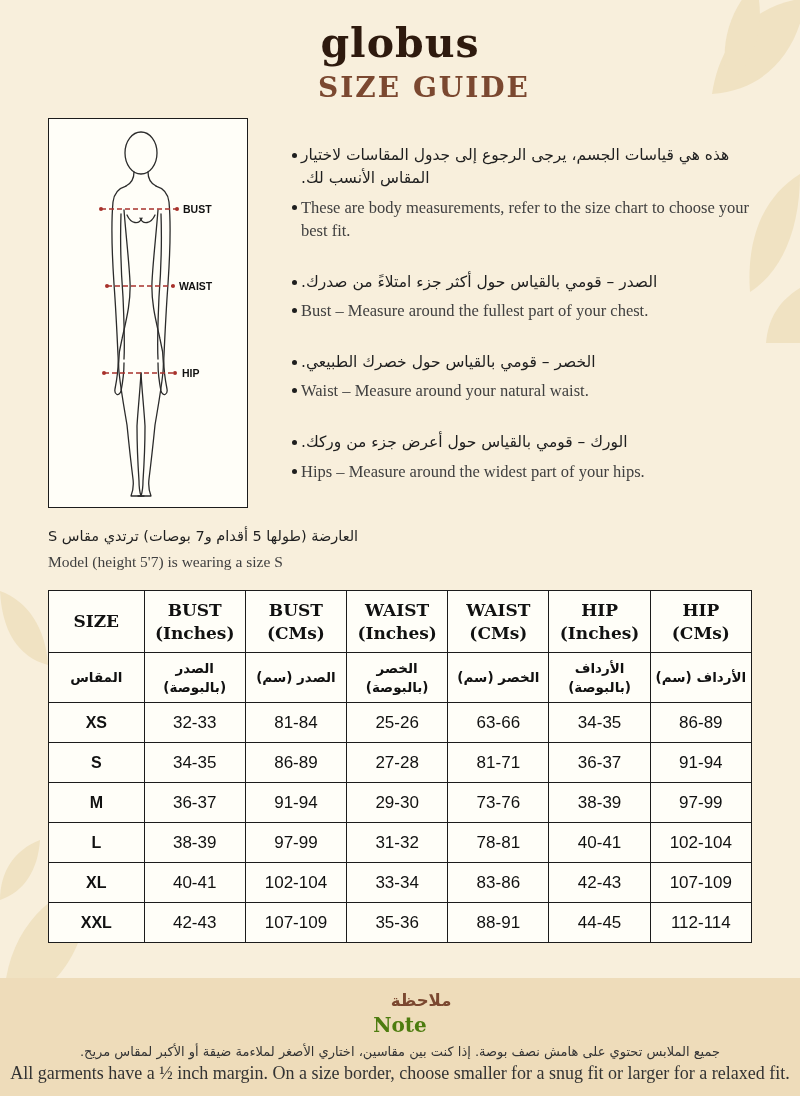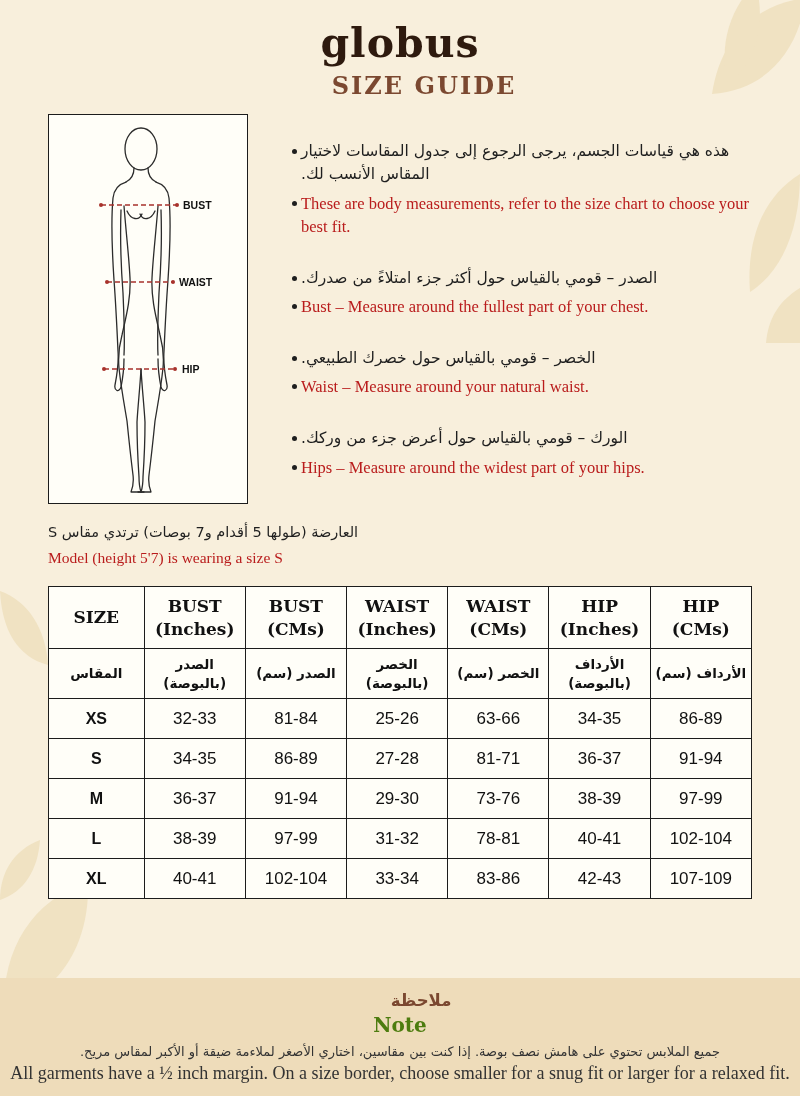--- a/index.html
+++ b/index.html
@@ -14,21 +14,21 @@
   .content-z { position:relative; z-index:1; }
 
   
   .header { text-align:center; padding-top:22px; }
   .logo {
     font-family:"DejaVu Serif", serif; font-weight:700;
     font-size:41px; color:#2e1a0e; letter-spacing:1px; line-height:1.05;
   }
   .title {
     font-family:"DejaVu Serif", serif; font-weight:700;
-    font-size:24px; color:#7b4830; letter-spacing:2px; margin-top:6px;padding-left:48px;
+    font-size:28px; color:#7b4830; letter-spacing:2px; margin-top:6px;padding-left:48px;
   }
 
   
   .content { display:flex; margin:14px 48px 0 48px; }
   .figure-box {
     width:200px; height:390px; flex-shrink:0;
     border:1.5px solid #1c1c1c; background:#fffef8;
   }
   .figure-box svg { display:block; }
   .instructions { flex:1; padding:26px 0 0 44px; }
@@ -38,21 +38,21 @@
     width:5px; height:5px; border-radius:50%; background:#1e1e1e;
     margin-top:9px; flex-shrink:0;
   }
   .ar {
     direction:rtl; text-align:left;
     font-family:"DejaVu Sans", sans-serif;
     font-size:15.5px; line-height:1.5; color:#1f1f1f;
   }
   .en {
     font-family:"Liberation Serif", serif;
-    font-size:16.5px; line-height:1.4; color:#b91c1c;
+    font-size:16.5px; line-height:1.4; color:#404040;
   }
 
   
   .model-note { margin:14px 48px 0 48px; }
   .model-note .ar { font-size:14.5px; margin-bottom:3px; }
   .model-note .en { font-size:15.5px; }
 
   
   table.size-table {
     margin:18px 32px 0 48px; width:704px;
@@ -338,20 +338,29 @@
         </tr>
         <tr>
           <td class="size-cell">XL</td>
           <td class="val-cell">40-41</td>
           <td class="val-cell">102-104</td>
           <td class="val-cell">33-34</td>
           <td class="val-cell">83-86</td>
           <td class="val-cell">42-43</td>
           <td class="val-cell">107-109</td>
         </tr>
+        <tr>
+          <td class="size-cell">XXL</td>
+          <td class="val-cell">42-43</td>
+          <td class="val-cell">107-109</td>
+          <td class="val-cell">35-36</td>
+          <td class="val-cell">88-91</td>
+          <td class="val-cell">44-45</td>
+          <td class="val-cell">112-114</td>
+        </tr>
       </tbody>
     </table>
   </div>
 
   <div class="footer">
     <div class="note-title-ar">ملاحظة</div>
     <div class="note-title-en">Note</div>
     <div class="note-body-ar">جميع الملابس تحتوي على هامش نصف بوصة. إذا كنت بين مقاسين، اختاري الأصغر لملاءمة ضيقة أو الأكبر لمقاس مريح.</div>
     <div class="note-body-en">All garments have a ½ inch margin. On a size border, choose smaller for a snug fit or larger for a relaxed fit.</div>
   </div>

